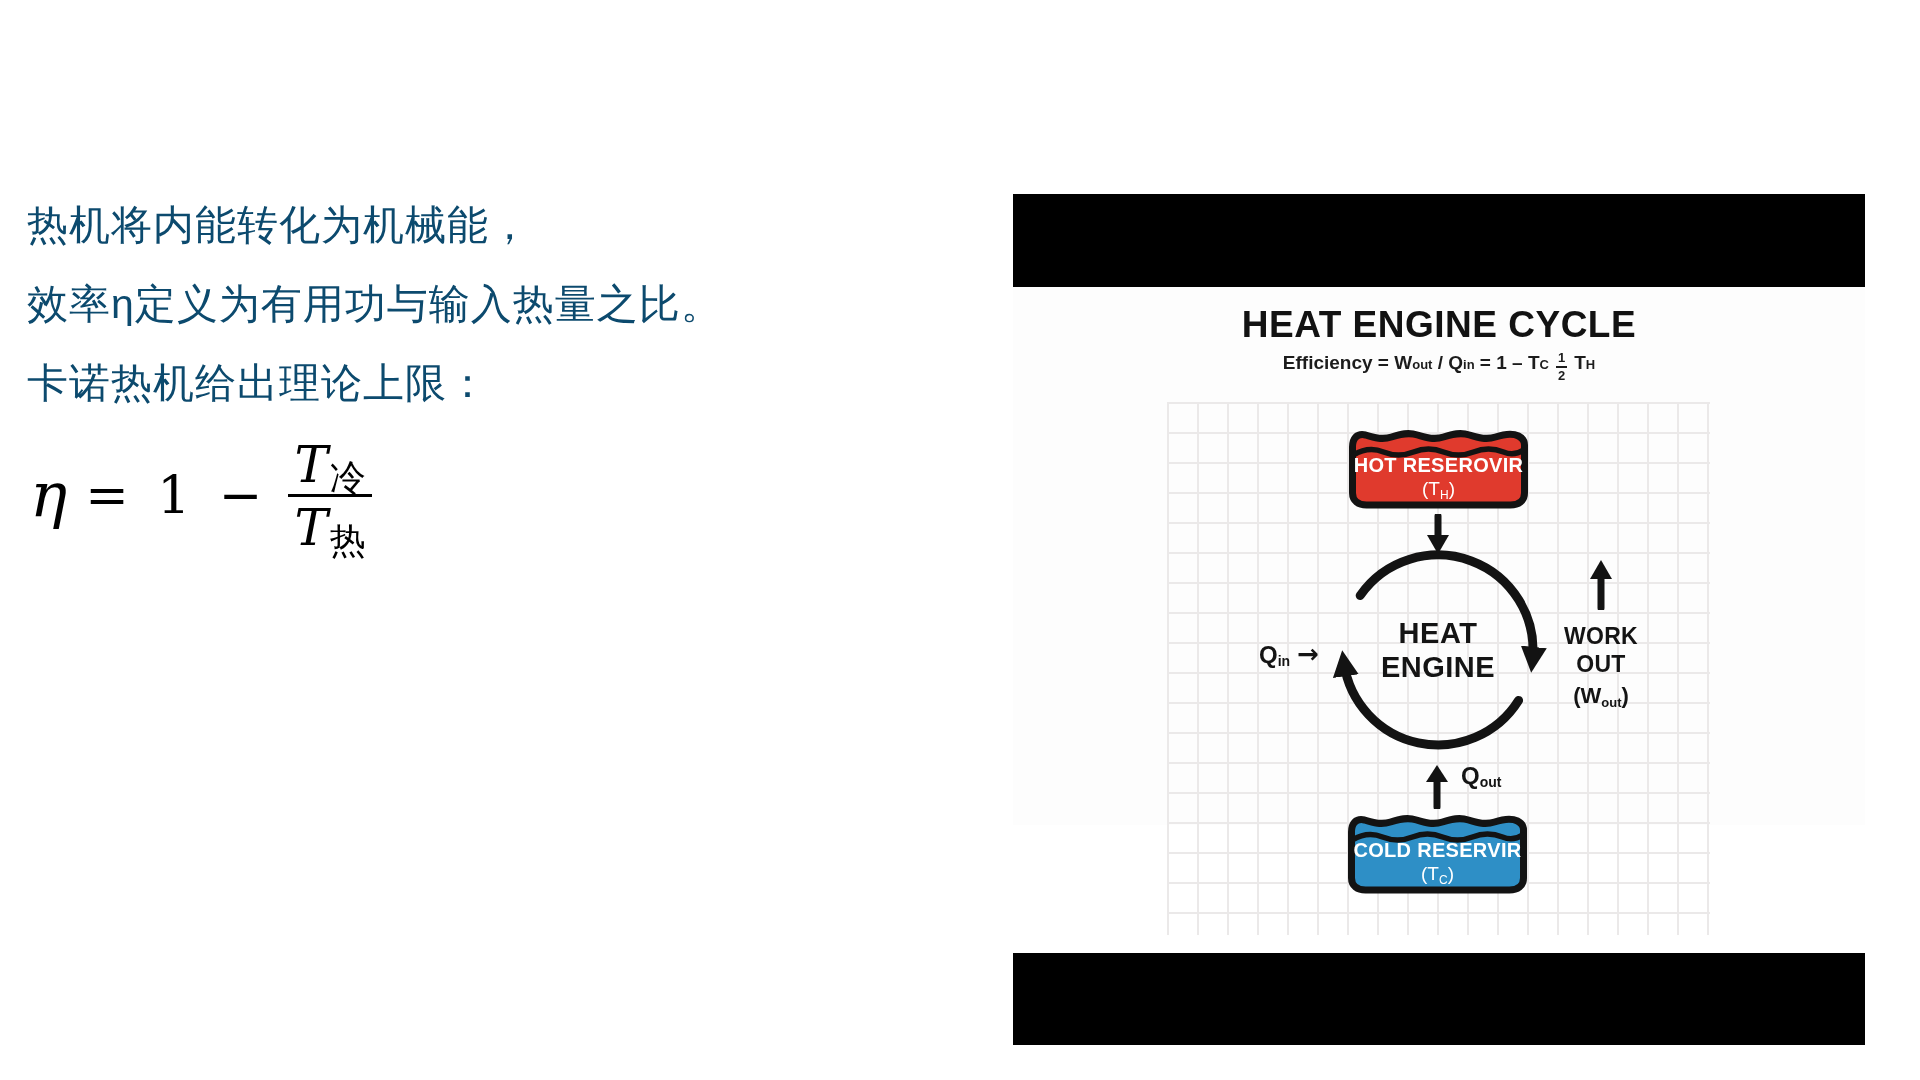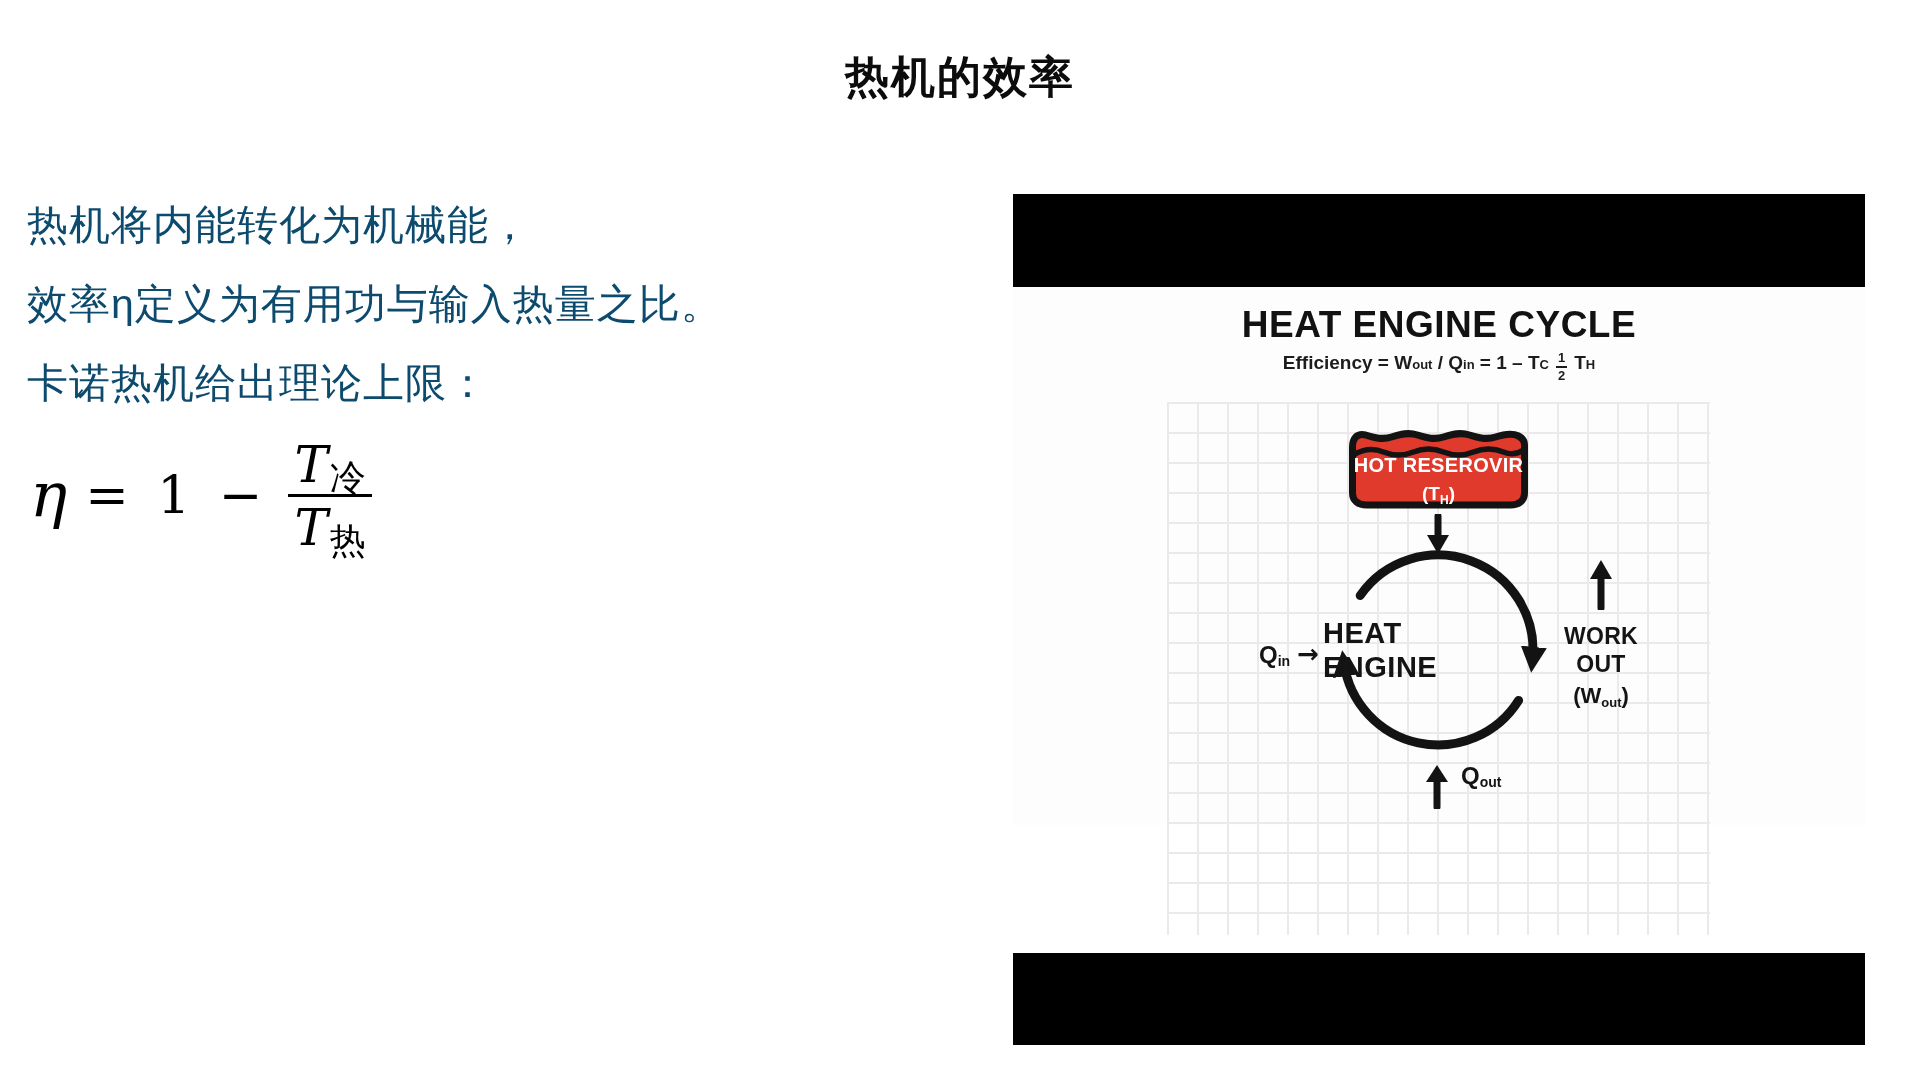--- a/index.html
+++ b/index.html
@@ -43,51 +43,50 @@
   .ssub { font-size:13px; transform:translateY(5px); display:inline-block; }
   .sfrac { display:inline-flex; flex-direction:column; align-items:center; margin:0 7px; transform:translateY(-1px);
            font-size:13px; line-height:1.1; }
   .sfrac .n { border-bottom:2px solid #1c1c1c; padding:0 2px 1px 2px; }
   .sfrac .d { padding-top:1px; }
 
   .resv { position:absolute; width:191px; height:90px; }
   .resv svg { position:absolute; left:0; top:0; }
   .resv-text { position:absolute; left:0; top:32px; width:100%; text-align:center; color:#fff; }
   .resv-l1 { font-size:20px; font-weight:bold; letter-spacing:0.3px; line-height:24px; }
-  .resv-l2 { font-size:19px; font-weight:bold; line-height:33px; }
+  .resv-l2 { font-size:19px; font-weight:normal; line-height:23px; }
   .rsub { font-size:12px; display:inline-block; transform:translateY(4px); }
 
   .hot  { left:330px; top:227px; }
   .cold { left:329px; top:612px; }
 
   .arrow-svg { position:absolute; }
   .cycle-svg { position:absolute; left:310px; top:341px; }
   .engine-label { position:absolute; left:310px; top:341px; width:230px; height:230px;
-                  display:flex; flex-direction:column; justify-content:center;
+                  display:flex; flex-direction:column; align-items:center; justify-content:center;
                   font-size:29px; font-weight:bold; letter-spacing:0.5px; line-height:34px; color:#141414; }
 
   .qin { position:absolute; left:246px; top:449px; display:flex; align-items:flex-start; color:#141414; }
   .q-base { font-size:24px; font-weight:bold; line-height:24px; }
   .q-sub  { font-size:14px; font-weight:bold; transform:translateY(10px); }
   .q-arrow { font-size:26px; font-weight:bold; margin-left:7px; line-height:24px; transform:translateY(-1px);
              font-family:"DejaVu Sans",sans-serif; }
 
   .workout { position:absolute; left:528px; top:364px; width:120px; display:flex; flex-direction:column; align-items:center; color:#141414; }
   .work-line { font-size:23px; font-weight:bold; line-height:28px; letter-spacing:0.3px; }
   .wout-line { font-size:22px; font-weight:bold; line-height:36px; }
   .wsub { font-size:13px; display:inline-block; transform:translateY(4px); }
 
   .qout-label { position:absolute; left:448px; top:570px; display:flex; color:#141414; }
 </style>
 </head>
 <body>
 
 <div class="stage">
 
-  <div class="page-title">热机的效率</div>
 
   <div class="intro">
     <div class="intro-line">热机将内能转化为机械能，</div>
     <div class="intro-line">效率η定义为有用功与输入热量之比。</div>
     <div class="intro-line">卡诺热机给出理论上限：</div>
   </div>
 
   <div class="formula">
     <span class="f-eta">η</span>
     <span class="f-rel">= 1 −</span>
@@ -167,15 +166,28 @@
 
     <svg class="arrow-svg" style="left:410px; top:569px;" width="28" height="46" viewBox="0 0 28 46">
       <line x1="14" y1="44" x2="14" y2="18" stroke="#131313" stroke-width="7" stroke-linecap="round"></line>
       <path d="M 3 19 L 25 19 L 14 2 Z" fill="#131313"></path>
     </svg>
     <div class="qout-label">
       <span class="q-base">Q</span>
       <span class="q-sub">out</span>
     </div>
 
+    <div class="resv cold">
+      <svg width="191" height="90" viewBox="0 0 190 90">
+        <path d="M 9 26 C 9 18 13 12 22 14 C 31 17 39 19 48 16 C 57 13 65 11 74 14 C 83 17 91 19 100 16
+                 C 109 13 117 11 126 14 C 135 17 143 19 152 16 C 161 13 169 12 175 15 C 179 17 181 20 181 24
+                 L 181 72 C 181 80 175 84 167 84 L 23 84 C 15 84 9 80 9 72 Z" stroke="#131313" stroke-width="7" stroke-linejoin="round" fill="#2e8fc6"></path>
+        <path d="M 10 34 C 20 28 30 27 40 31 C 50 35 60 35 70 31 C 80 27 90 27 100 31
+                 C 110 35 120 35 130 31 C 140 27 150 27 160 31 C 167 34 174 33 180 29" fill="none" stroke="#131313" stroke-width="5.5" stroke-linecap="round"></path>
+      </svg>
+      <div class="resv-text">
+        <div class="resv-l1">COLD RESERVIR</div>
+        <div class="resv-l2"><span>(T</span><span class="rsub">C</span><span>)</span></div>
+      </div>
+    </div>
 
   </div>
 </div>
 
 </body></html>

